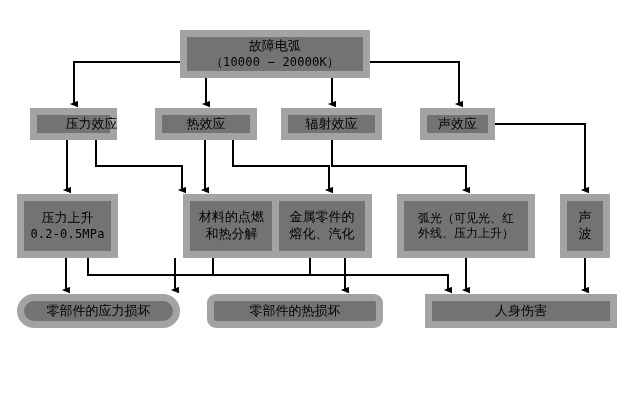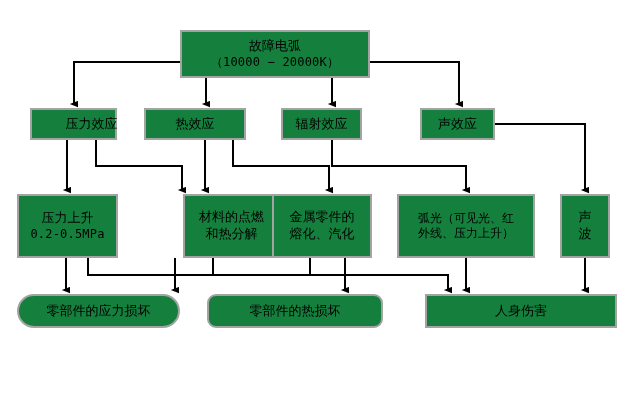--- a/index.html
+++ b/index.html
@@ -19,22 +19,22 @@
     position: absolute;
     left: 0;
     top: 0;
     width: 640px;
     height: 400px;
     pointer-events: none;
   }
   .node {
     position: absolute;
     box-sizing: border-box;
-    border: 2px solid #a3a3a3;
-    background: #15803d;
+    border: 7px solid #a3a3a3;
+    background: #737373;
     display: flex;
     flex-direction: column;
     align-items: center;
     justify-content: center;
     text-align: center;
     color: #000000;
     line-height: 1.28;
     z-index: 2;
   }
   .node .line {
@@ -103,25 +103,25 @@
 
   <div class="node" style="left:180px; top:30px; width:190px; height:48px;">
     <span class="line f13">故障电弧</span>
     <span class="line mono">（10000 − 20000K）</span>
   </div>
 
   <div class="node" style="left:30px; top:108px; width:87px; height:32px;padding-left:36px;">
     <span class="line f13">压力效应</span>
   </div>
 
-  <div class="node" style="left:144px; top:108px; width:102px; height:32px;">
+  <div class="node" style="left:155px; top:108px; width:102px; height:32px;">
     <span class="line f13">热效应</span>
   </div>
 
-  <div class="node" style="left:281px; top:108px; width:81px; height:32px;">
+  <div class="node" style="left:281px; top:108px; width:101px; height:32px;">
     <span class="line f13">辐射效应</span>
   </div>
 
   <div class="node" style="left:420px; top:108px; width:75px; height:32px;">
     <span class="line f13">声效应</span>
   </div>
 
   <div class="node" style="left:17px; top:194px; width:101px; height:64px;">
     <span class="line f13">压力上升</span>
     <span class="line mono">0.2‑0.5MPa</span>

